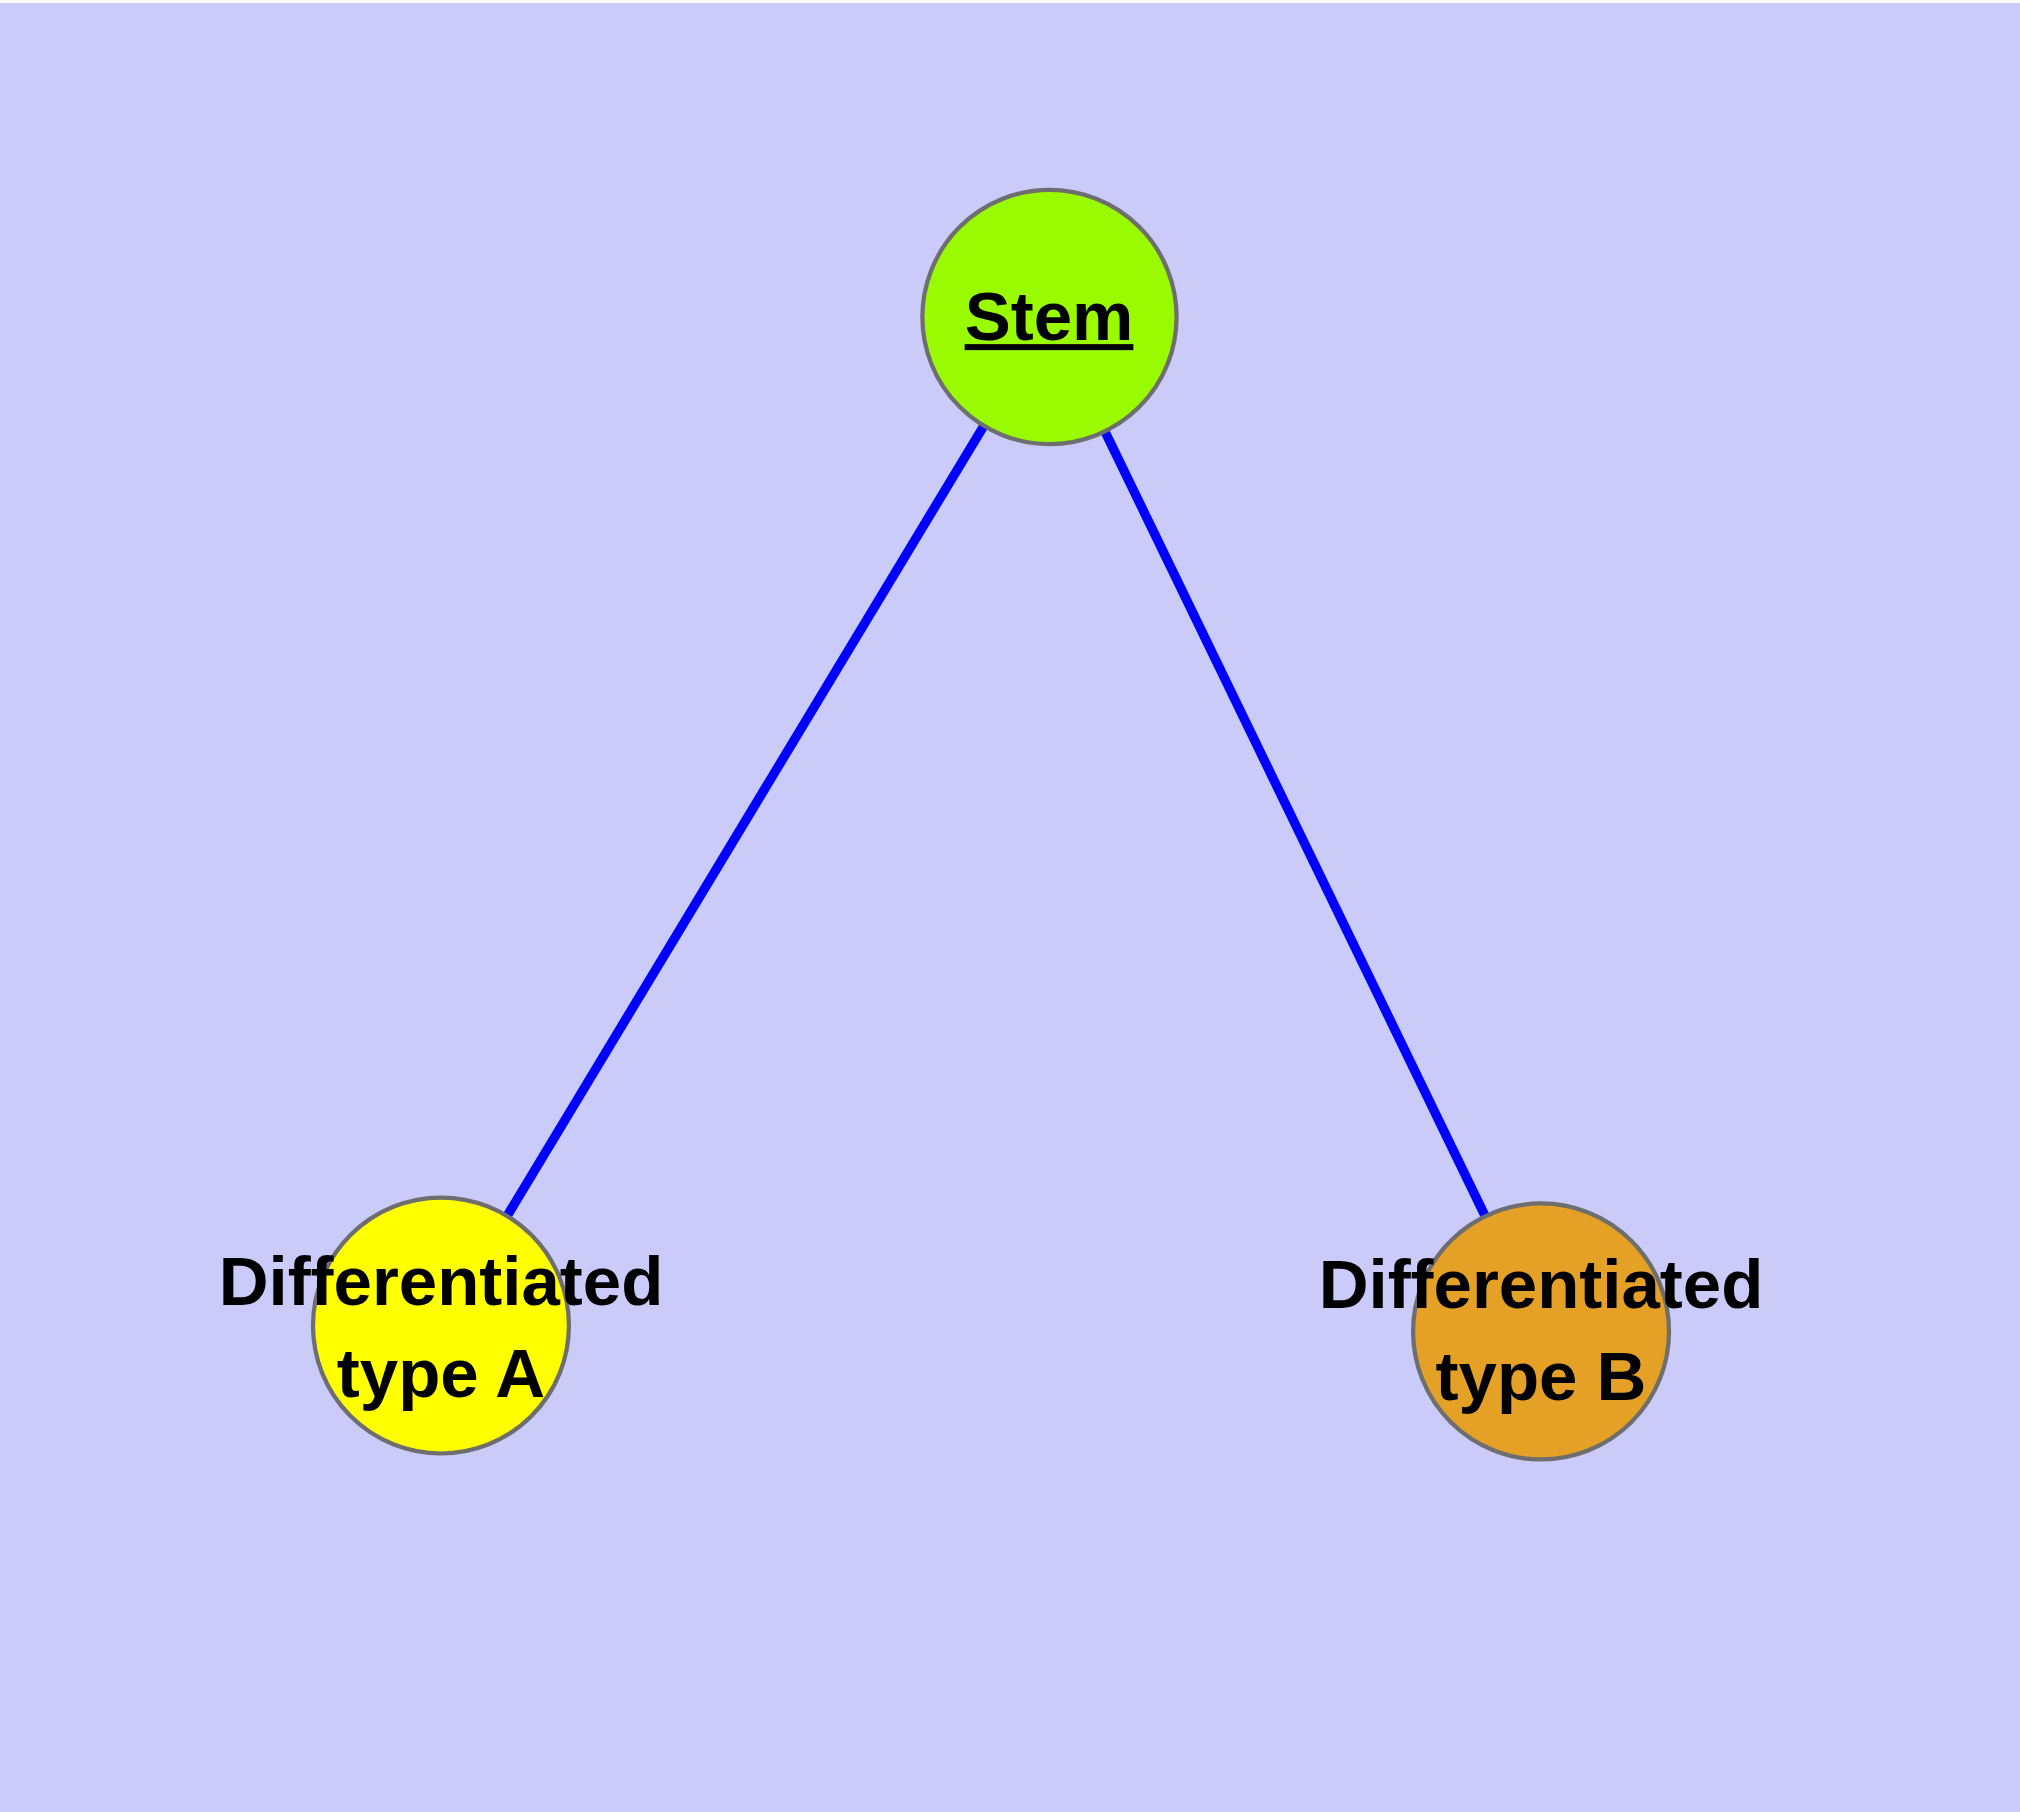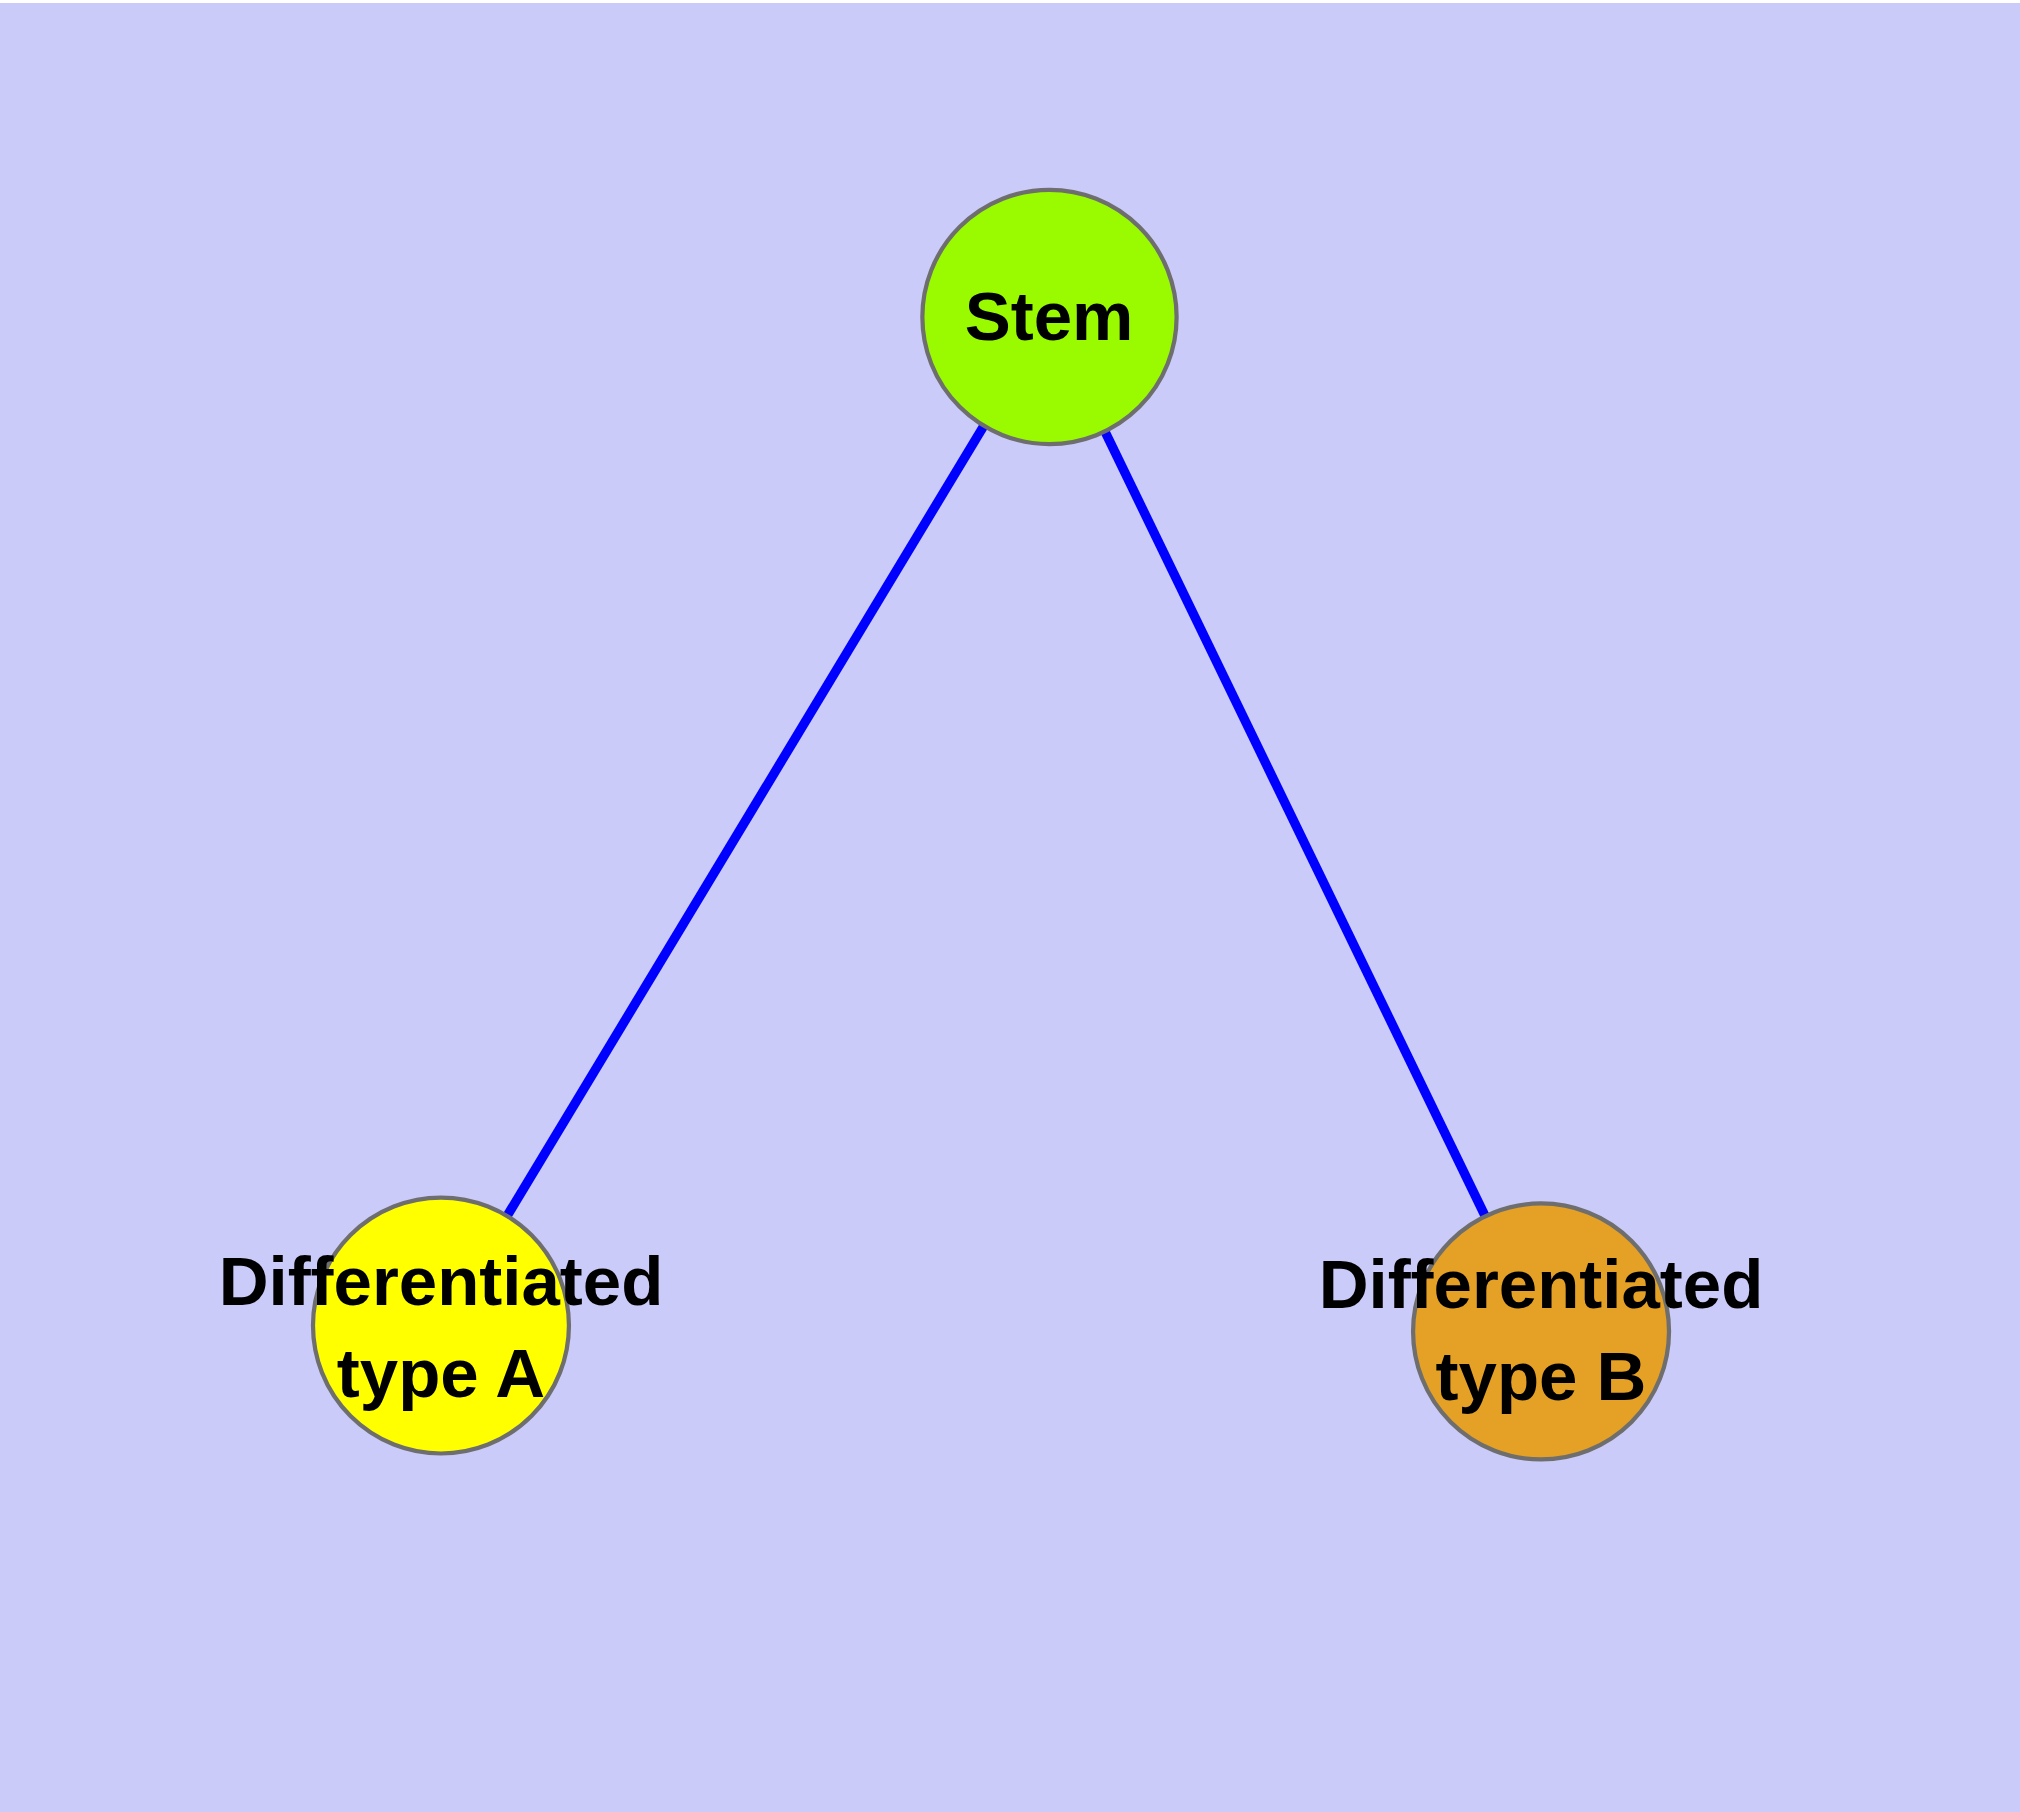--- a/index.html
+++ b/index.html
@@ -33,21 +33,21 @@
     position: absolute;
     transform: translate(-50%, -50%);
     font-weight: bold;
     font-size: 69px;
     line-height: 1.33;
     color: #000000;
     text-align: center;
     white-space: pre-line;
     z-index: 2;
   }
-  .label-stem   { left: 1049px; top: 317px; }
+  .label-stem   { left: 1049px; top: 317px; text-decoration: underline; }
   .label-type-a { left: 441px;  top: 1328px; }
   .label-type-b { left: 1541px; top: 1331px; }
 </style>
 </head>
 <body>
 
 <div class="canvas" style="background: rgb(202, 203, 249);">
   <div class="top-strip"></div>
 
   <svg class="graph-svg" viewBox="0 0 2384 2138" xmlns="http://www.w3.org/2000/svg">

